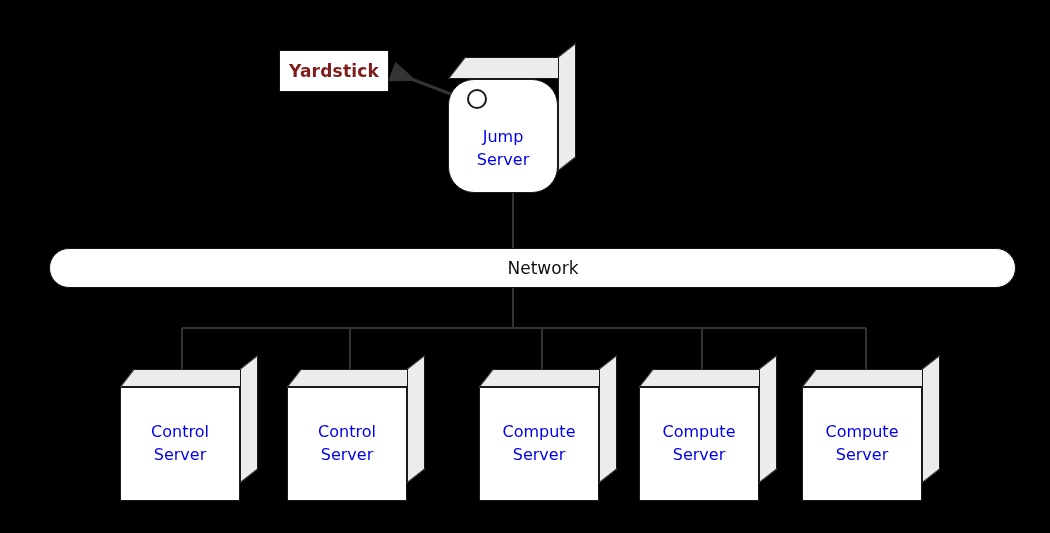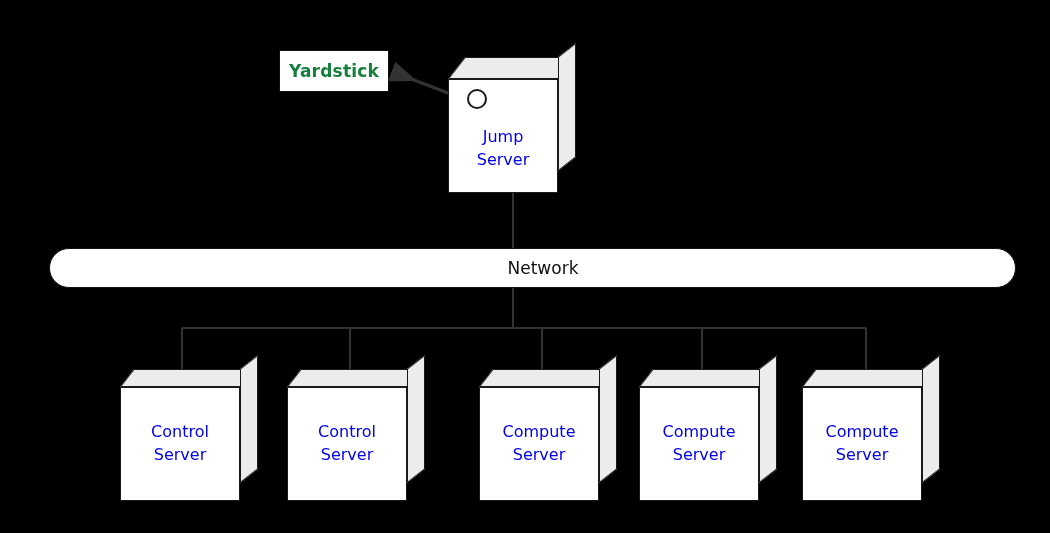--- a/index.html
+++ b/index.html
@@ -120,29 +120,29 @@
     <line x1="182" y1="328" x2="182" y2="372" stroke="#333333" stroke-width="2"></line>
     <line x1="350" y1="328" x2="350" y2="372" stroke="#333333" stroke-width="2"></line>
     <line x1="542" y1="328" x2="542" y2="372" stroke="#333333" stroke-width="2"></line>
     <line x1="702" y1="328" x2="702" y2="372" stroke="#333333" stroke-width="2"></line>
     <line x1="866" y1="328" x2="866" y2="372" stroke="#333333" stroke-width="2"></line>
 
     <line x1="469" y1="101" x2="393" y2="72" stroke="#333333" stroke-width="3" marker-end="url(#arrowhead)"></line>
   </svg>
 
   <div class="label-box" style="left:279px; top:50px; width:110px; height:42px;">
-    <span class="label-text" style="color:#15803d;">Yardstick</span>
+    <span class="label-text" style="color:#7f1d1d;">Yardstick</span>
   </div>
 
   <div class="node" style="left:448px; top:57px; width:128px; height:136px;">
     <div class="top" style="left:0px; top:0px; width:110px; height:22px;
                 transform: skewX(-38deg); transform-origin: bottom left;"></div>
     <div class="side" style="left:110px; top:0px; width:18px; height:114px;
                 transform: skewY(-38deg); transform-origin: top left;"></div>
-    <div class="face" style="left:0px; top:22px; width:110px; height:114px;">
+    <div class="face" style="left:0px; top:22px; width:110px; height:114px;border-radius:26px;">
       <div class="node-label" style="margin-top:26px;">Jump
 Server</div>
     </div>
     <div class="lollipop" style="left:19px; top:32px;"></div>
   </div>
 
   <div class="network-bar" style="left:49px; top:248px; width:967px; height:40px;">
     <span class="bar-text">Network</span>
   </div>
 

